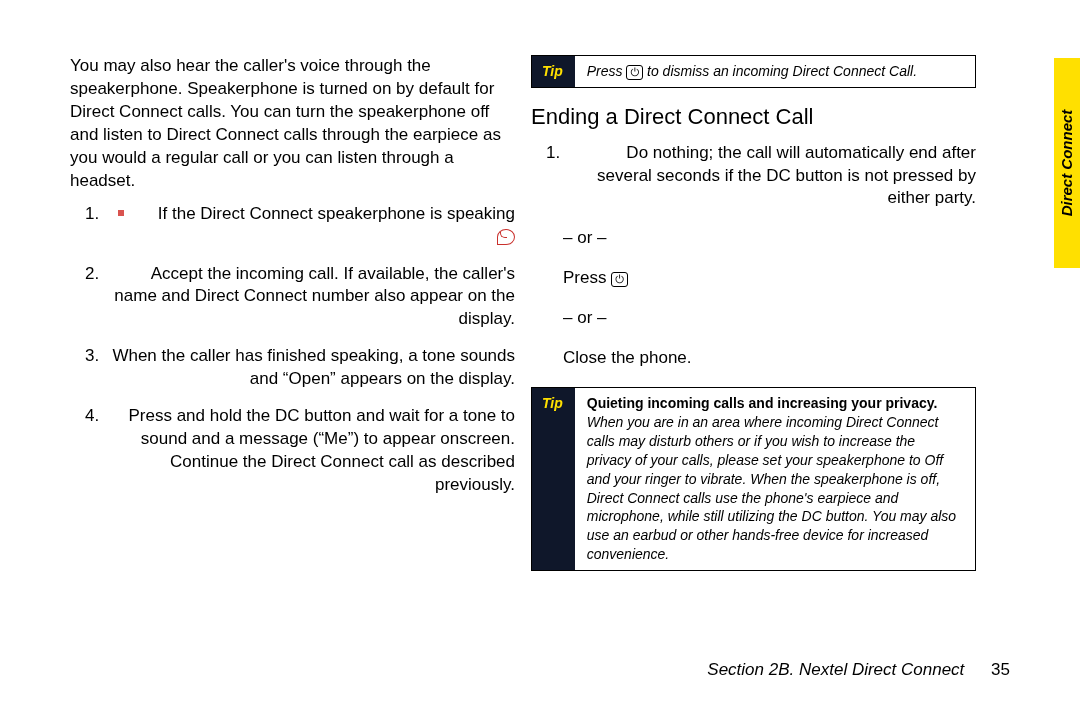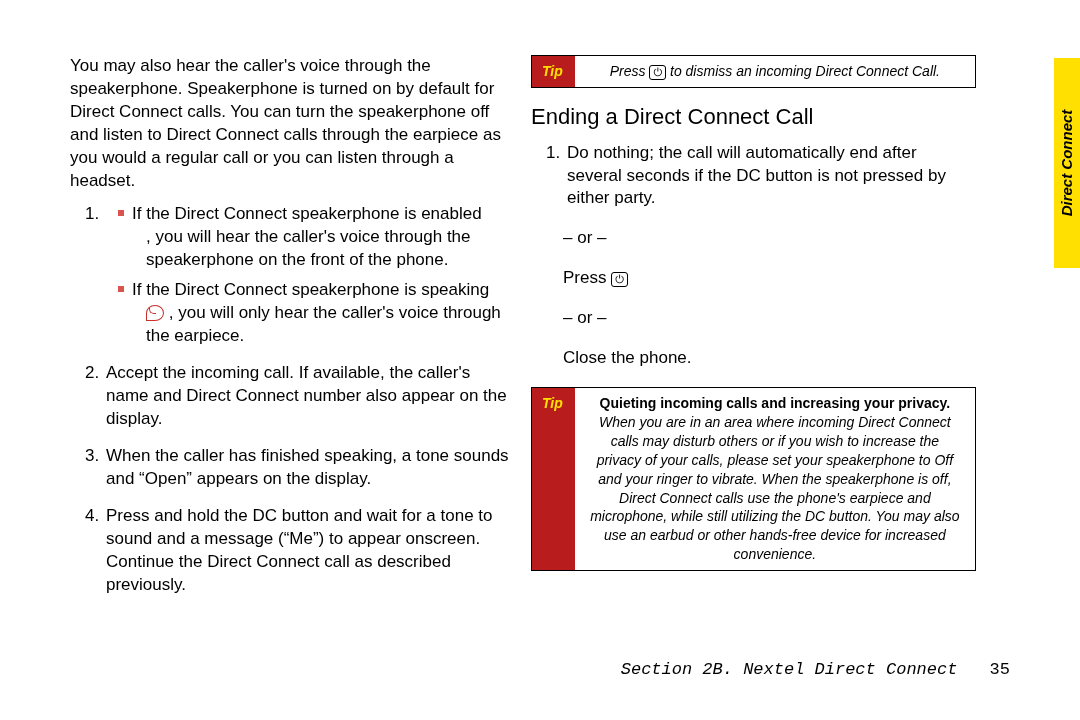--- a/index.html
+++ b/index.html
@@ -22,20 +22,21 @@
     gap: 16px;
   }
   .col {
     flex: 1 1 0;
   }
   .col-left p { margin: 0 0 6px 0; }
   ol.steps {
     list-style: decimal;
     padding-left: 34px;
     margin: 10px 0 0 0;
+    text-align: right;
   }
   ol.steps > li {
     margin-bottom: 14px;
     padding-left: 2px;
   }
   ol.steps > li::marker { font-weight: 400; }
   ul.sub {
     list-style: none;
     padding-left: 12px;
     margin: 6px 0 0 0;
@@ -85,32 +86,31 @@
     font-size: 22px;
     margin: 10px 0 8px 0;
   }
   .tipbox {
     border: 1px solid #000;
     display: flex;
     font-size: 14px;
     margin-bottom: 14px;
   }
   .tipbox .tip-label {
-    background: #b91c1c;
+    background: #0f172a;
     color: #ffe000;
     font-style: italic;
     font-weight: 700;
     padding: 6px 12px 6px 10px;
     flex: 0 0 auto;
   }
   .tipbox .tip-body {
     padding: 6px 12px 6px 12px;
     font-style: italic;
     flex: 1 1 auto;
-    text-align: center;
   }
   .tipbox .tip-body .tip-head {
     font-weight: 700;
     font-style: normal;
   }
   .key-icon {
     display: inline-block;
     border: 1.5px solid #000;
     border-radius: 3px;
     font-size: 11px;
@@ -130,21 +130,20 @@
   }
   .linelist div {
     margin: 17px 0;
   }
   .footer {
     position: absolute;
     bottom: 38px;
     right: 70px;
     font-style: italic;
     font-size: 17px;
-    font-family: Liberation Mono, monospace;
   }
   .footer .pagenum {
     font-style: normal;
     font-weight: 400;
     margin-left: 22px;
   }
   .side-tab {
     position: absolute;
     top: 58px;
     right: 0;
@@ -169,28 +168,23 @@
 
 <div class="page">
 
   <div class="col col-left">
     <p>You may also hear the caller's voice through the speakerphone. Speakerphone is turned on by default for Direct Connect calls. You can turn the speakerphone off and listen to Direct Connect calls through the earpiece as you would a regular call or you can listen through a headset.</p>
 
     <ol class="steps">
       <li>
         <ul class="sub">
           <li>
-            <span>If the Direct Connect speakerphone is enabled</span>
-            <span class="subindent">, you will hear the caller's voice through the speakerphone on the front of the phone.</span>
-          </li>
-          <li>
             <span>If the Direct Connect speakerphone is speaking</span>
             <span class="subindent">
               <span class="radio-icon"></span>
-              <span>, you will only hear the caller's voice through the earpiece.</span>
             </span>
           </li>
         </ul>
       </li>
       <li>Accept the incoming call. If available, the caller's name and Direct Connect number also appear on the display.</li>
       <li style="font-weight:400;">
         <b style="font-weight:700"></b><span>When the caller has finished speaking, a tone sounds and “Open” appears on the display.</span>
       </li>
       <li>Press and hold the DC button and wait for a tone to sound and a message (“Me”) to appear onscreen. Continue the Direct Connect call as described previously.</li>
     </ol>

